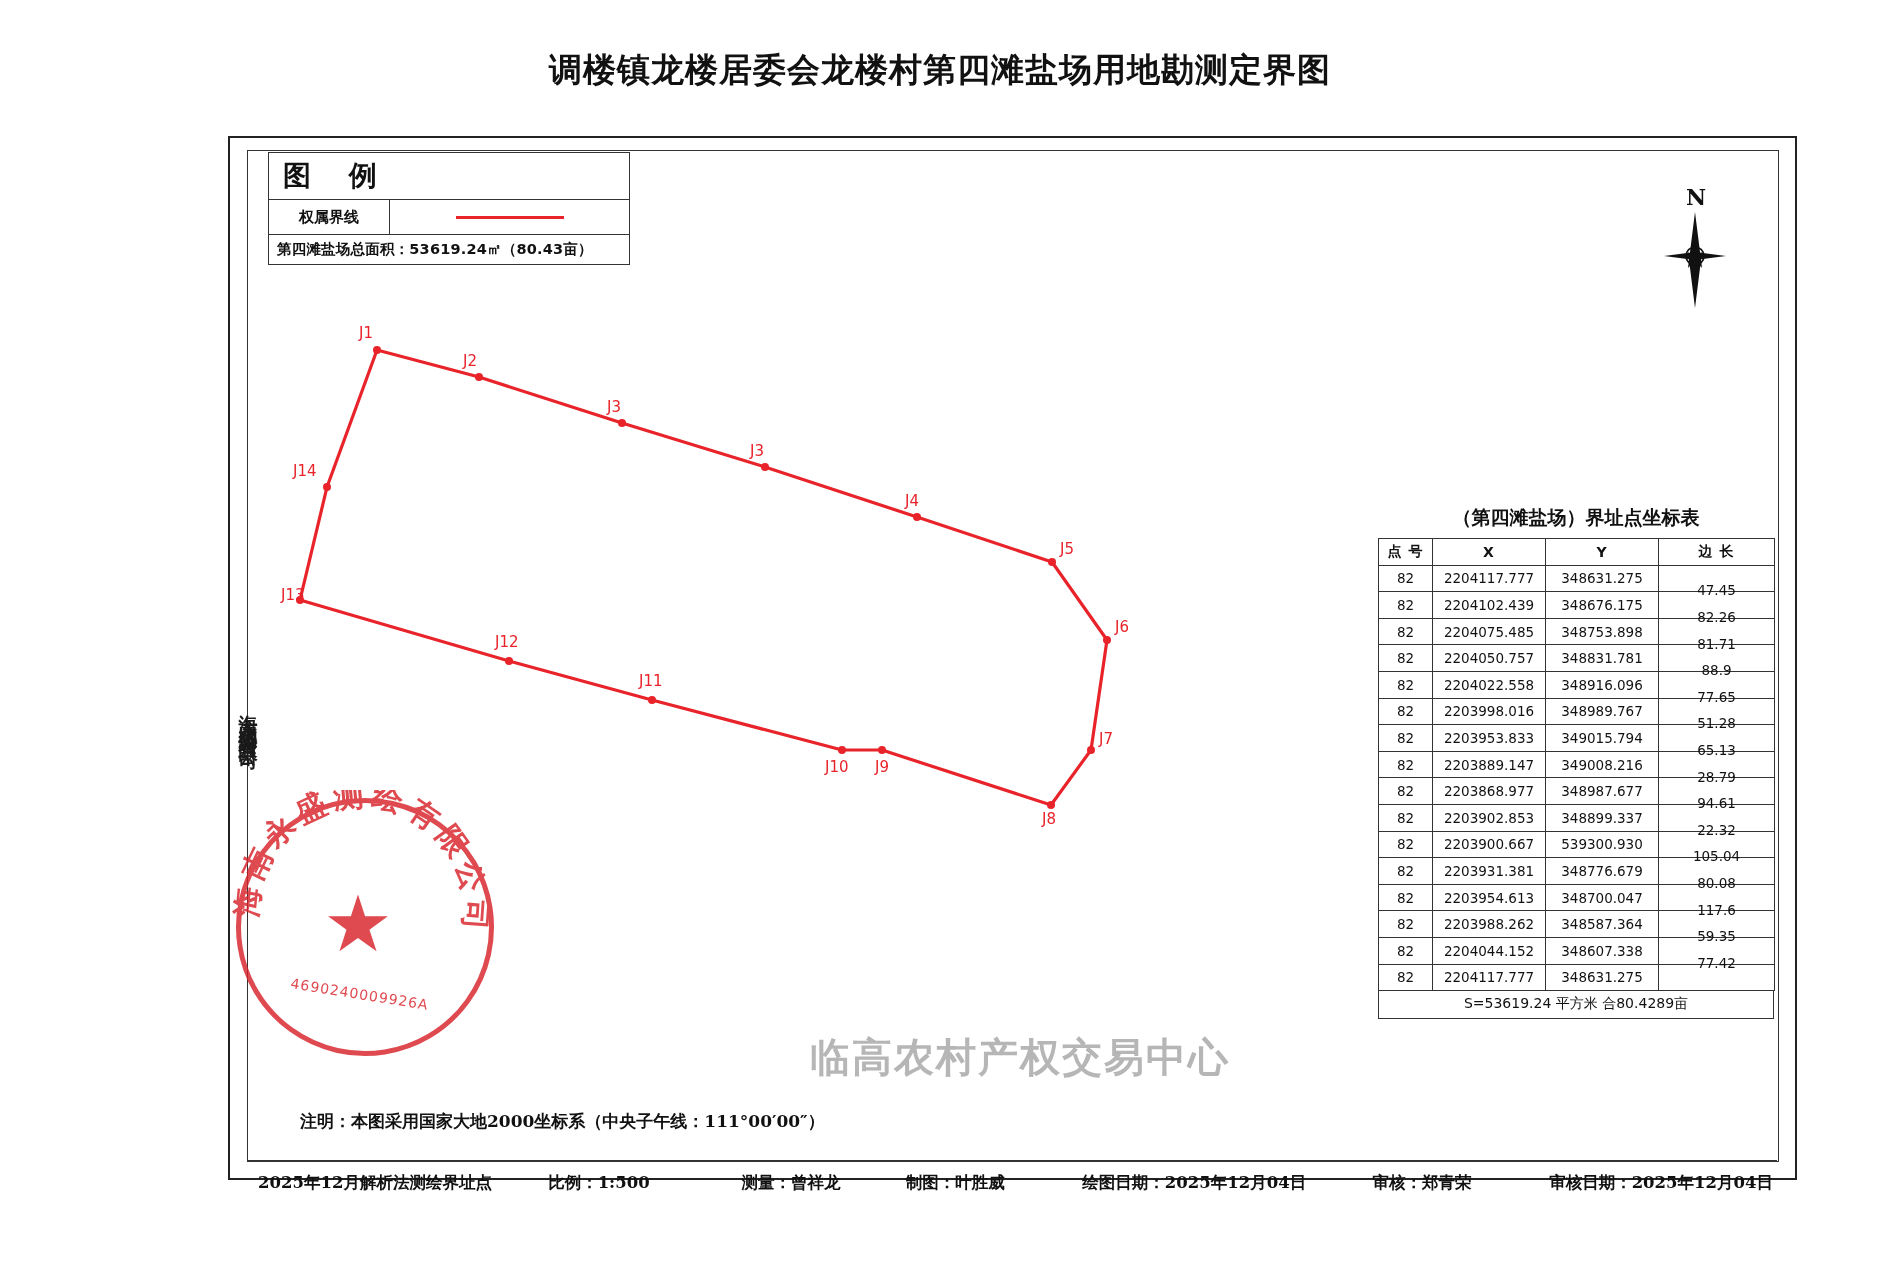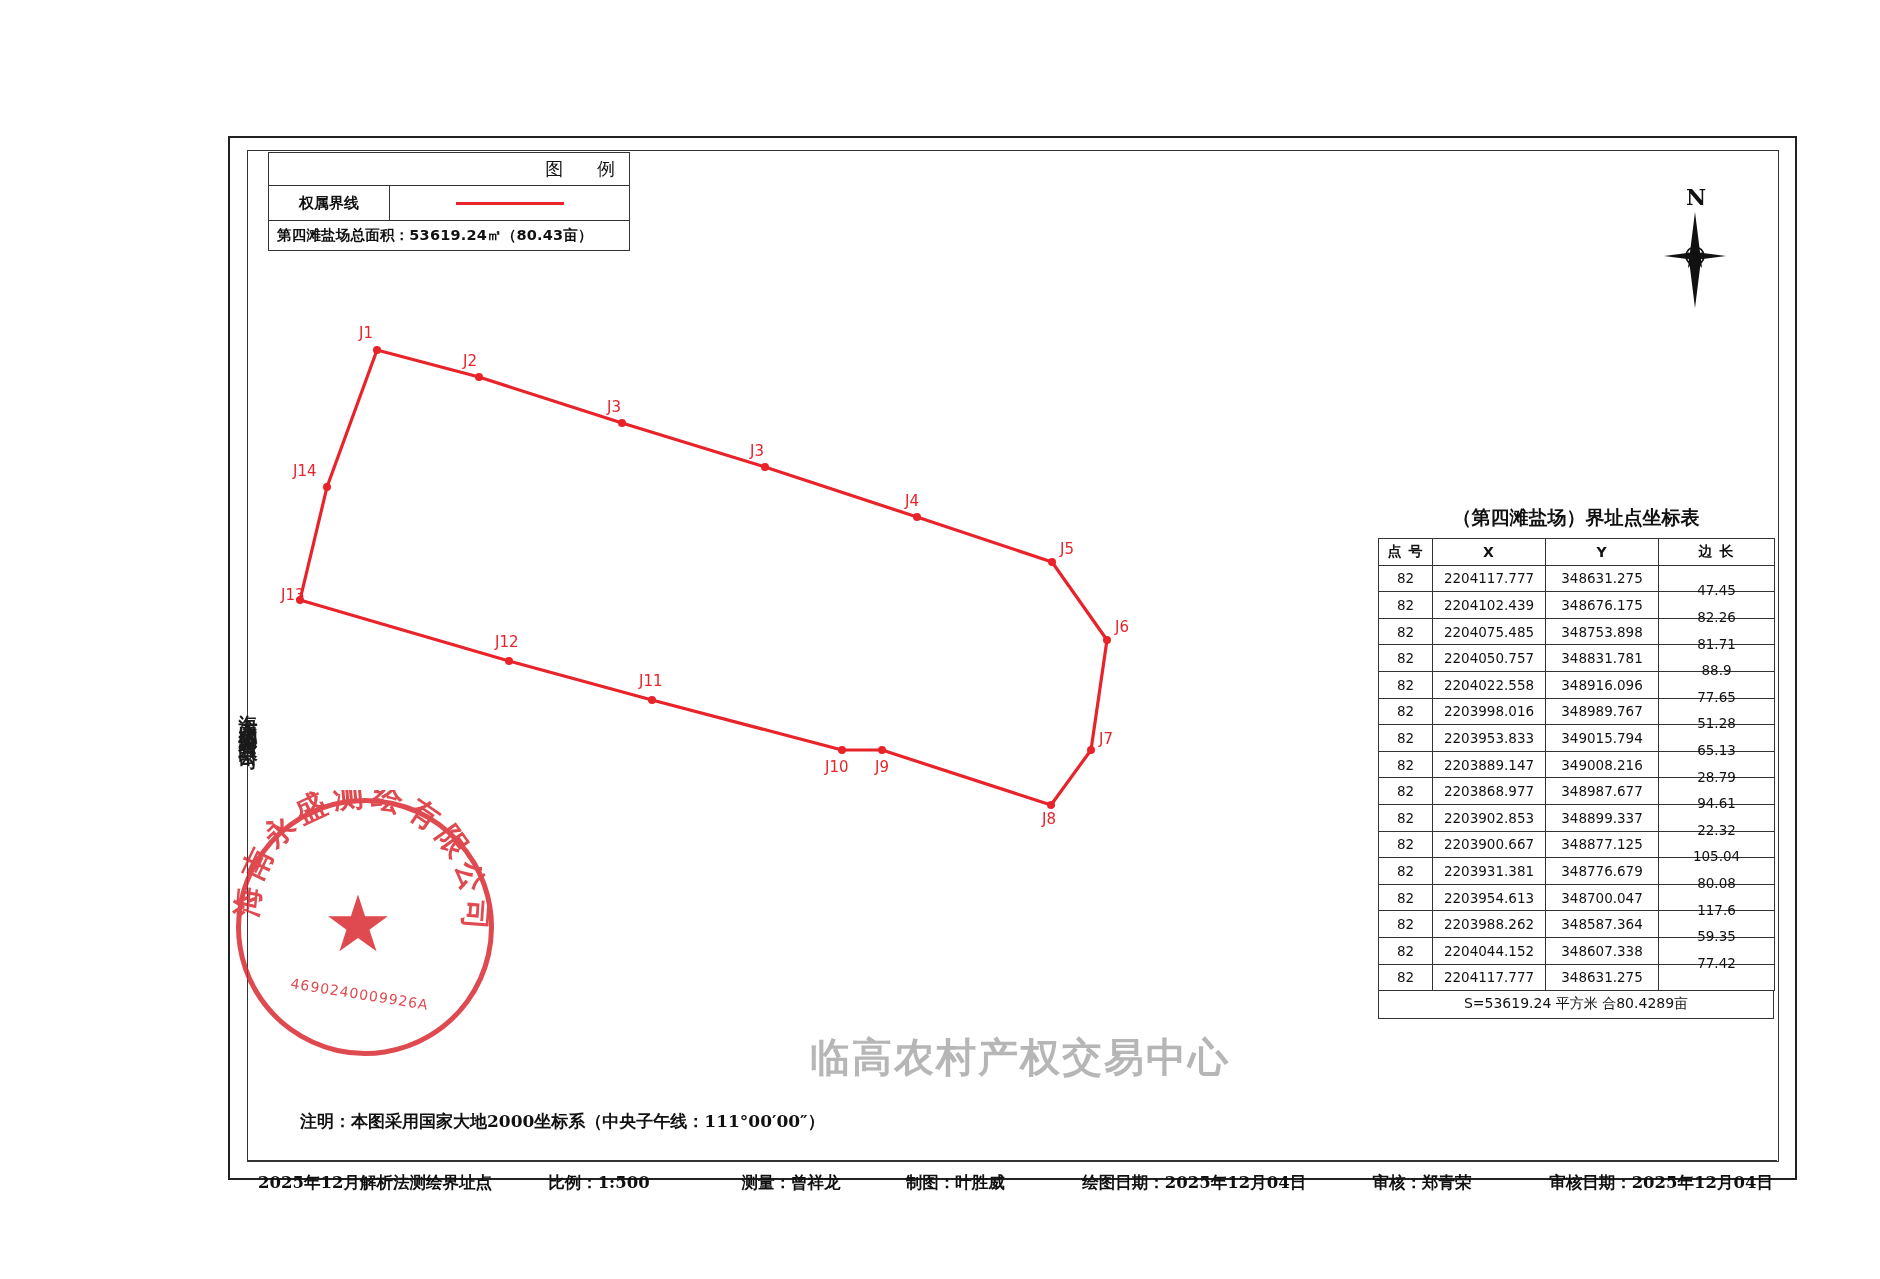--- a/index.html
+++ b/index.html
@@ -57,23 +57,23 @@
 
   
   .legend {
     position: absolute;
     left: 268px; top: 152px;
     width: 360px;
     border: 1px solid #333;
     background: #fff;
   }
   .legend-title {
-    text-align: right;
-    font-size: 18px;
-    font-weight: normal;
+    text-align: left;
+    font-size: 28px;
+    font-weight: bold;
     letter-spacing: 14px;
     padding: 4px 0 4px 14px;
     border-bottom: 1px solid #333;
     font-family: "DejaVu Serif", serif;
   }
   .legend-row {
     display: flex;
     align-items: center;
     border-bottom: 1px solid #333;
     height: 34px;
@@ -274,20 +274,21 @@
     font-family: "DejaVu Serif", serif;
     letter-spacing: 2px;
     white-space: nowrap;
   }
 </style>
 </head>
 <body>
 
 <div id="sheet">
 
+  <div class="map-title">调楼镇龙楼居委会龙楼村第四滩盐场用地勘测定界图</div>
 
   <div class="frame-outer"></div>
   <div class="frame-inner"></div>
   <div class="frame-bottom-sep"></div>
 
   <div class="legend">
     <div class="legend-title">图 例</div>
     <div class="legend-row">
       <div class="lbl">权属界线</div>
       <div class="sym">
@@ -420,21 +421,21 @@
           </tr>
           <tr>
             <td>82</td>
             <td>2203902.853</td>
             <td>348899.337</td>
             <td class="side-cell" style="transform: translateY(12px);">22.32</td>
           </tr>
           <tr>
             <td>82</td>
             <td>2203900.667</td>
-            <td>348877.125</td>
+            <td>539300.930</td>
             <td class="side-cell" style="transform: translateY(12px);">105.04</td>
           </tr>
           <tr>
             <td>82</td>
             <td>2203931.381</td>
             <td>348776.679</td>
             <td class="side-cell" style="transform: translateY(12px);">80.08</td>
           </tr>
           <tr>
             <td>82</td>

